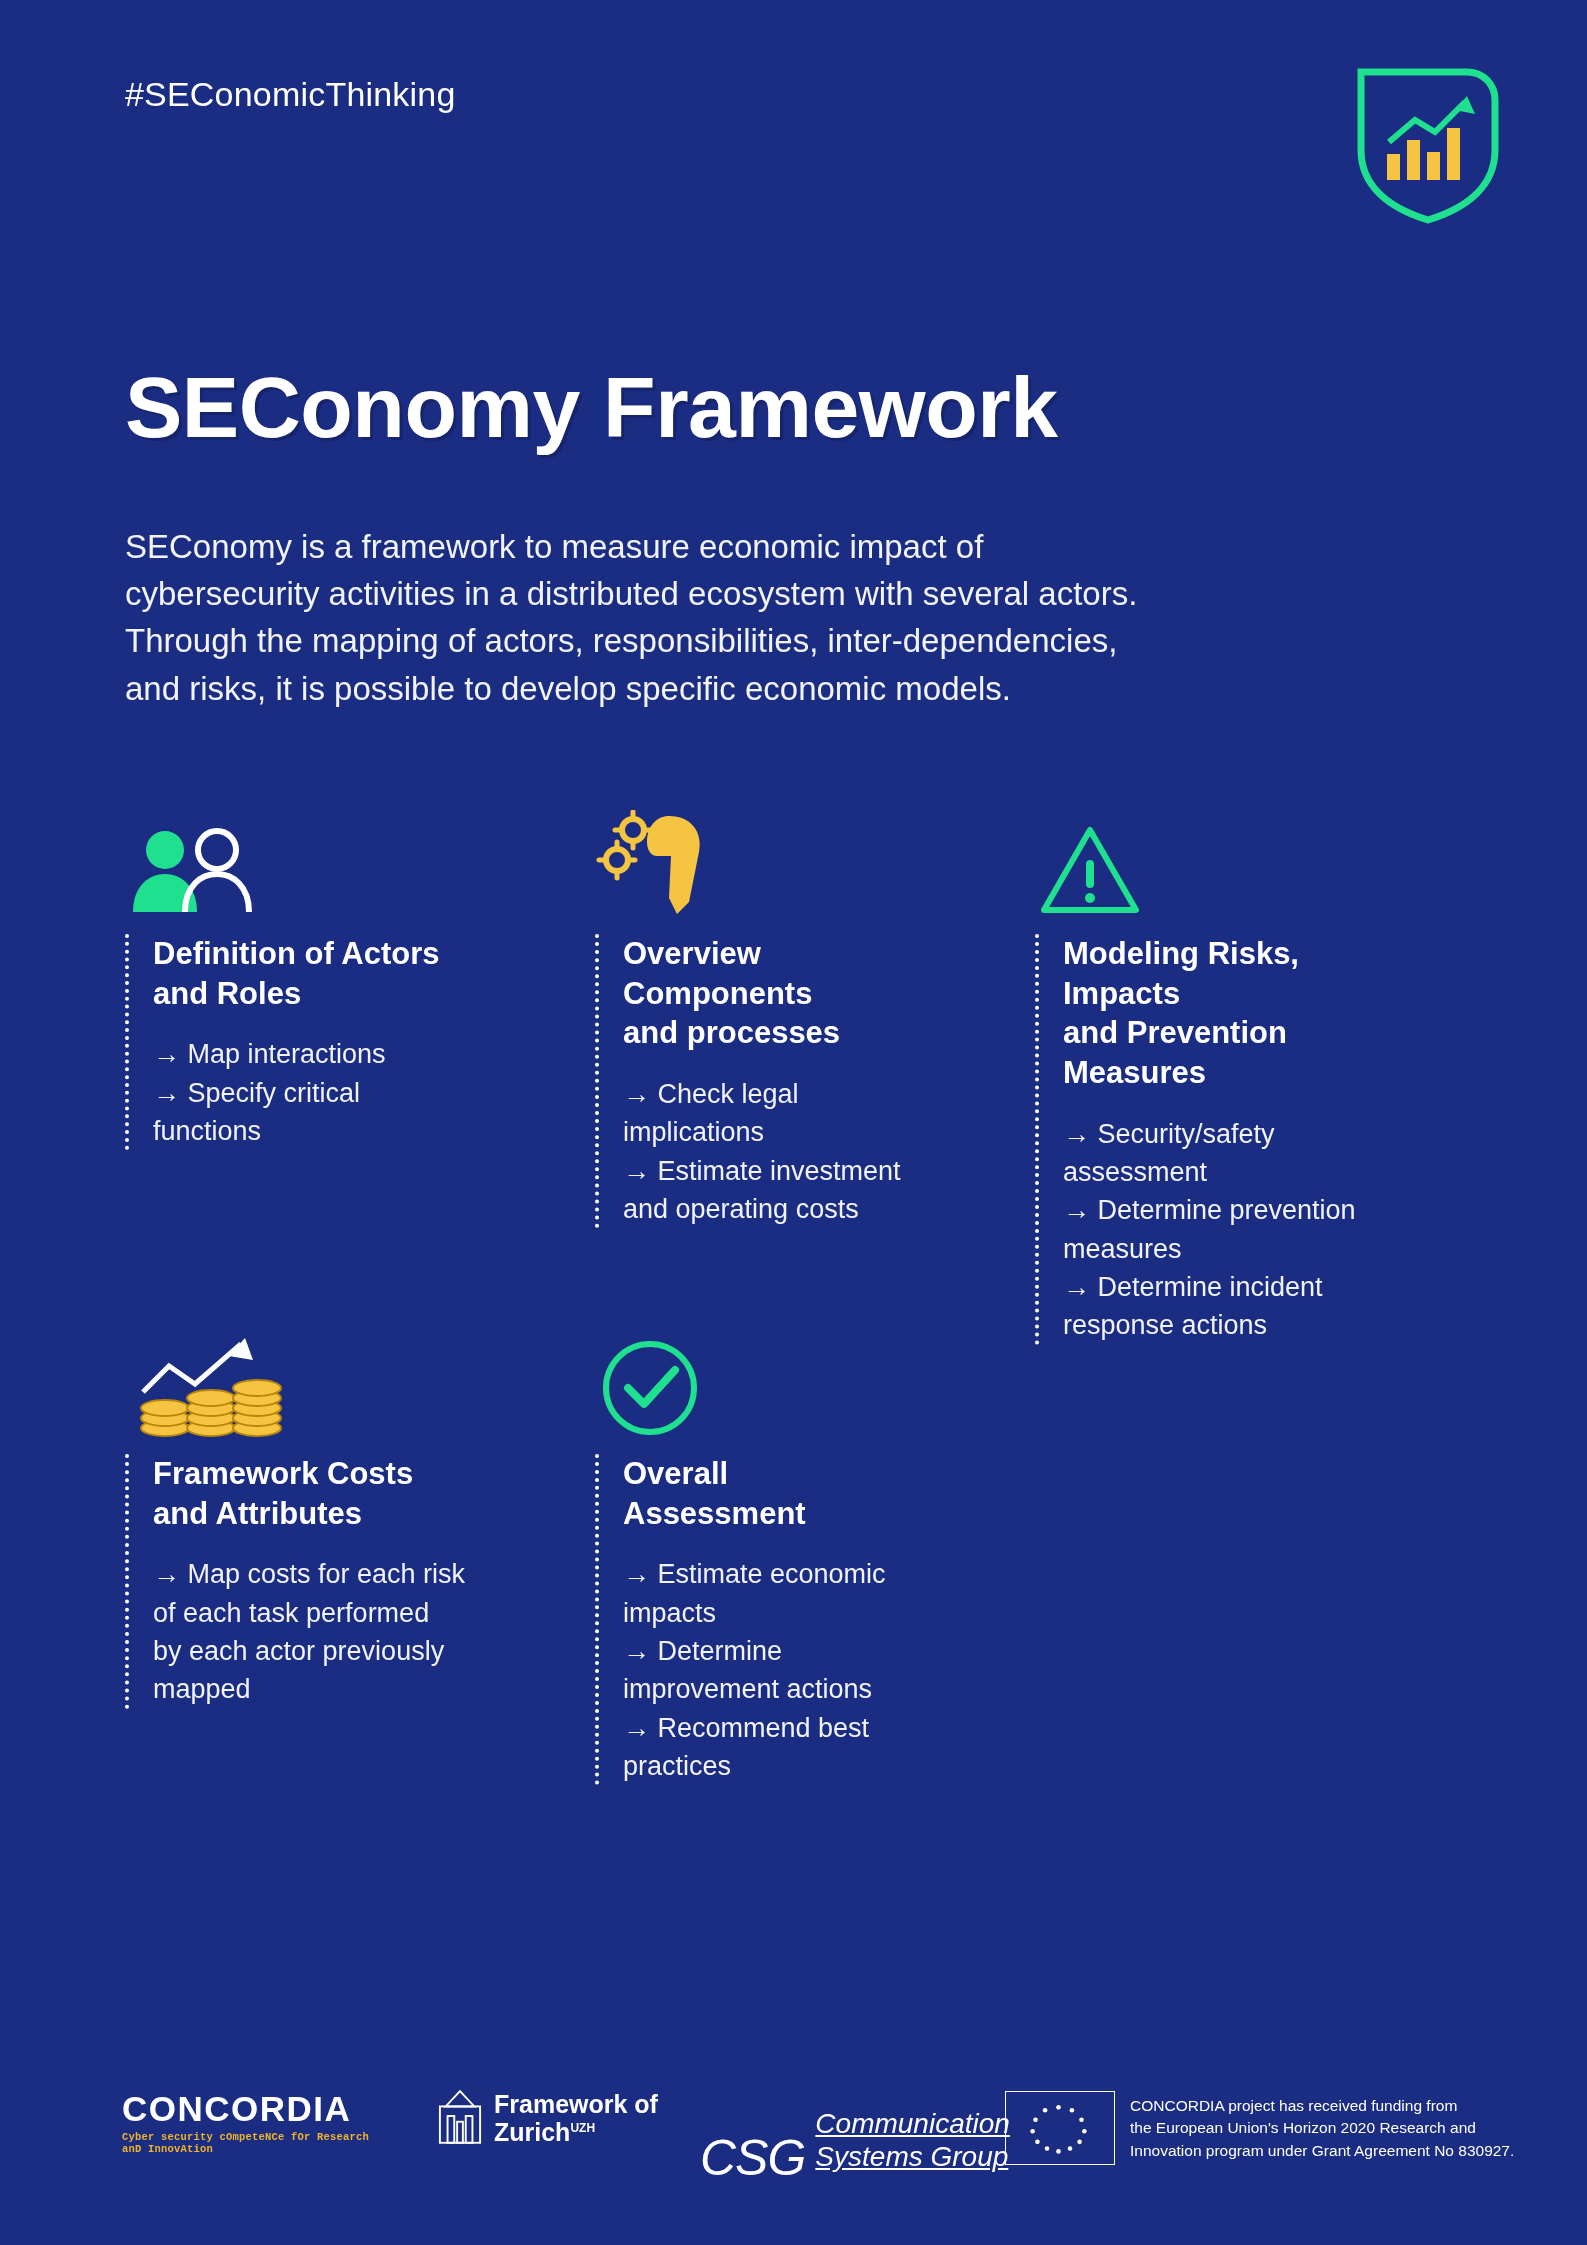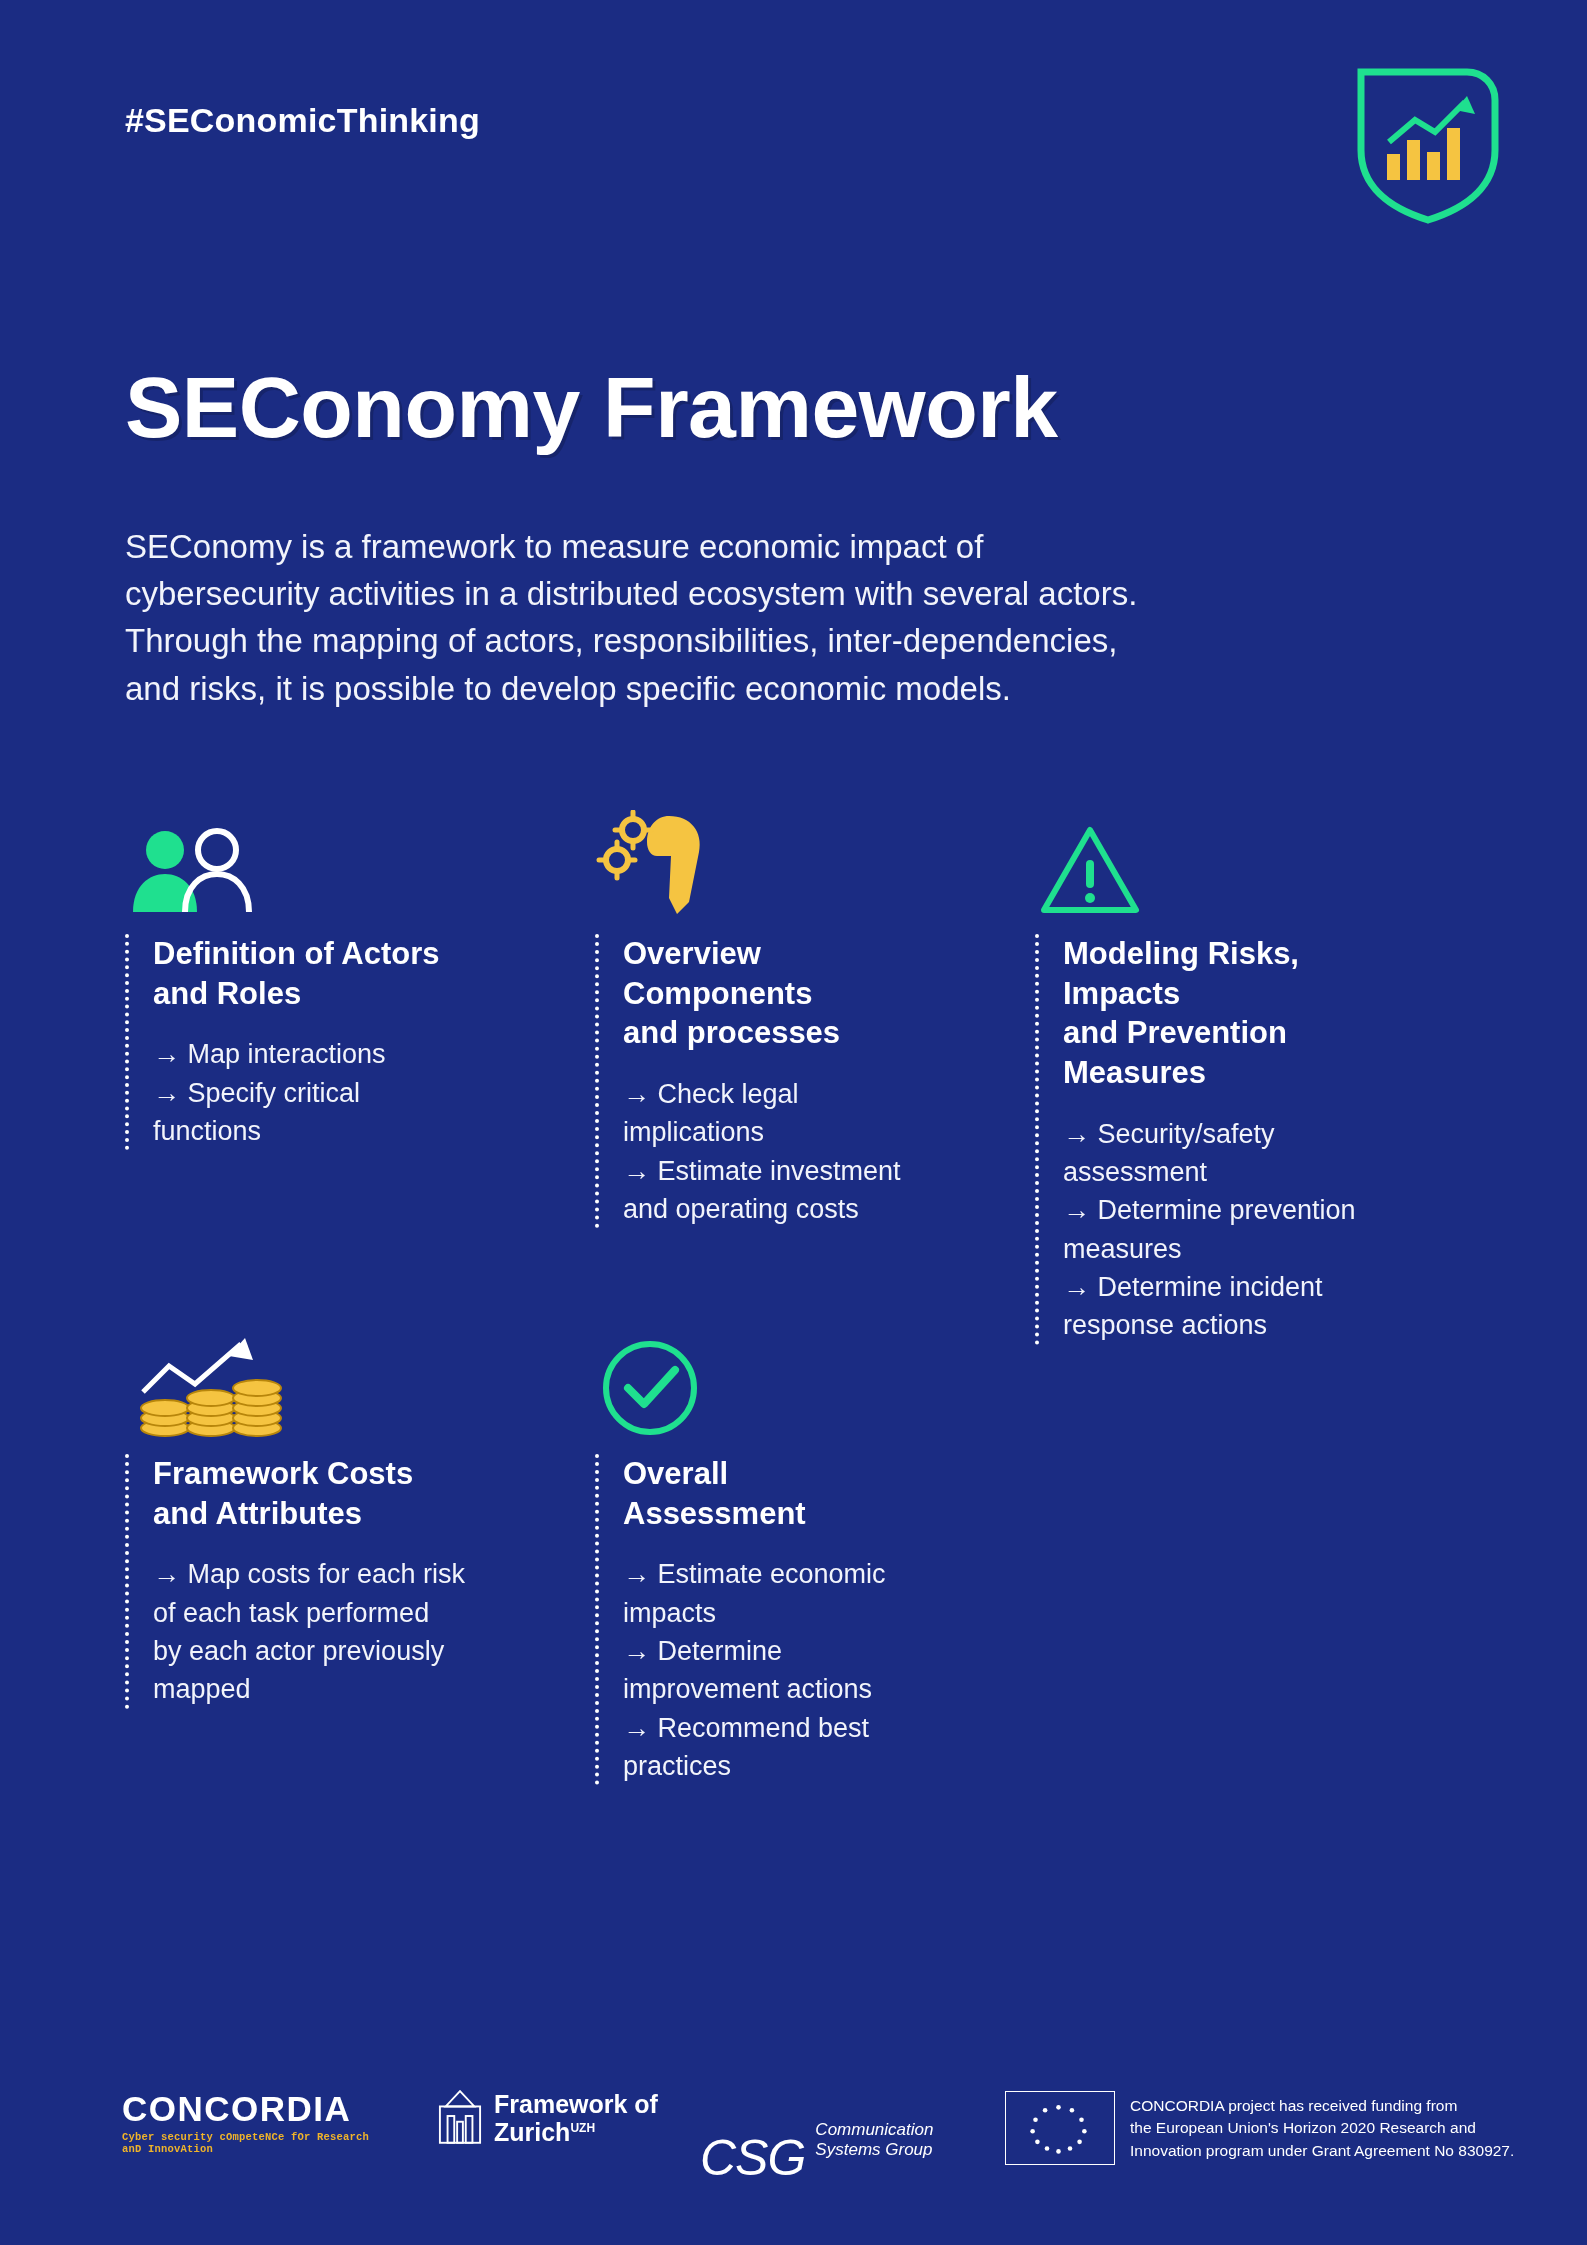--- a/index.html
+++ b/index.html
@@ -22,22 +22,21 @@
   }
 
   
   .hashtag {
     position: absolute;
     left: 125px;
     top: 75px;
     font-size: 34px;
     letter-spacing: 0.2px;
     color: #FFFFFF;
-    font-weight: 700;
-    margin-top: 26px;
+    font-weight: 400;
   }
   .shield-badge {
     position: absolute;
     right: 78px;
     top: 58px;
     width: 160px;
     height: 170px;
   }
 
   
@@ -154,24 +153,25 @@
     gap: 10px;
   }
   .logo-csg .csg-mark {
     font-size: 50px;
     font-weight: 400;
     font-style: italic;
     letter-spacing: -1px;
     margin-top: 36px;
   }
   .logo-csg .csg-text {
-    font-size: 17px;
+    font-size: 28px;
     font-style: italic;
     line-height: 1.18;
     white-space: pre-line;
+    text-decoration: underline;
   }
   .eu-flag {
     position: absolute;
     left: 1005px;
     top: 18px;
     width: 108px;
     height: 72px;
     border: 1.5px solid #FFFFFF;
   }
   .funding-note {

